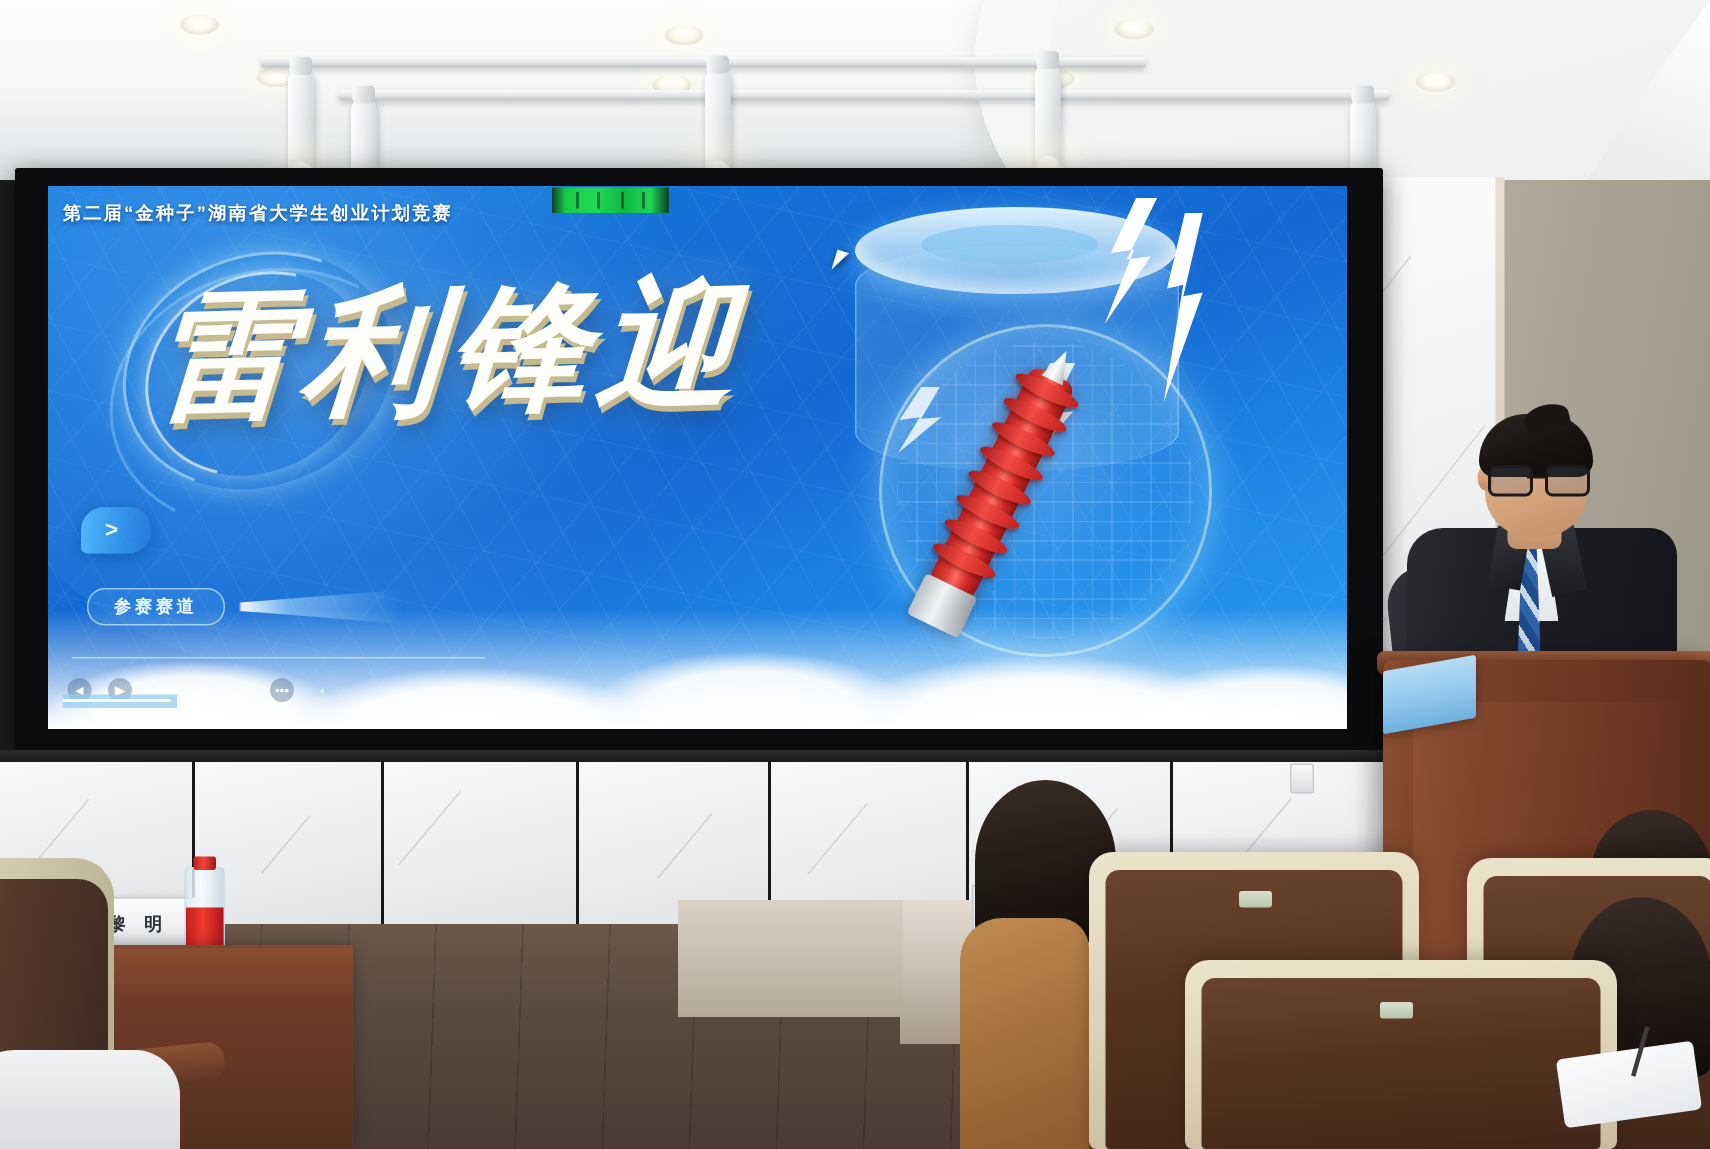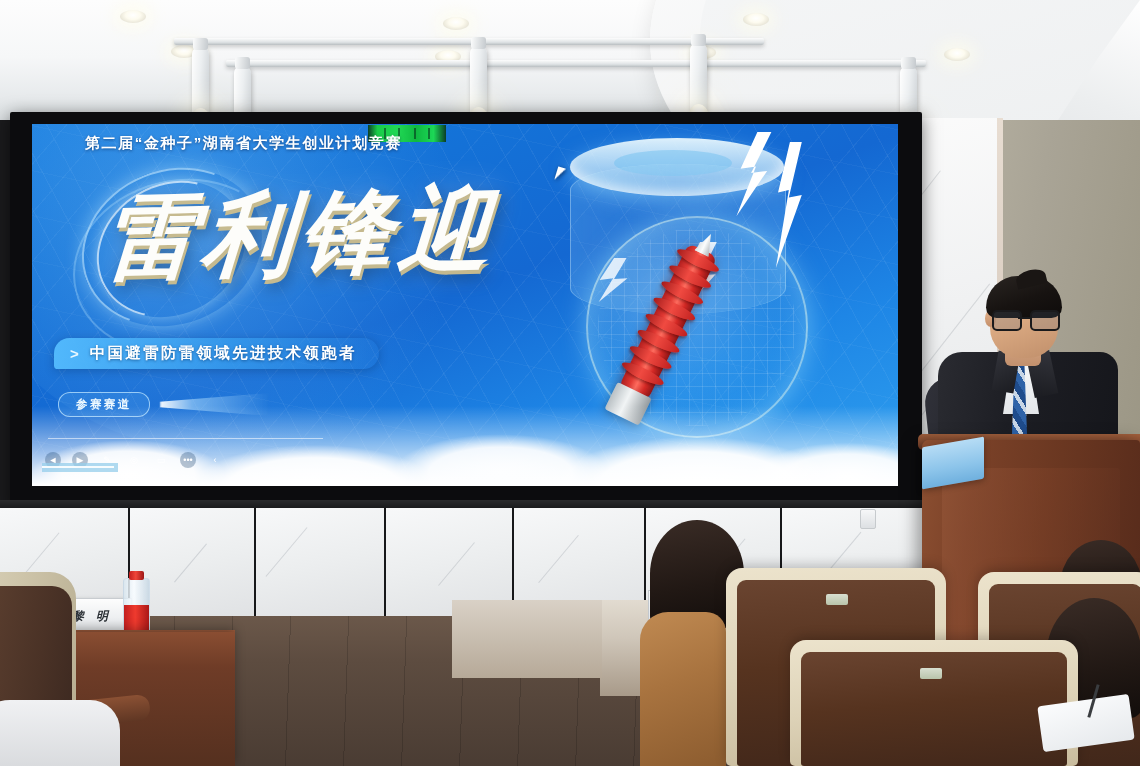--- a/index.html
+++ b/index.html
@@ -48,22 +48,22 @@
   .slide{position:absolute;left:32px;top:124px;width:866px;height:362px;overflow:hidden;
     background:linear-gradient(160deg,#1b7fe0 0%,#1473d8 22%,#1468d2 48%,#1e86e6 72%,#2fa0ef 100%);}
   .slide-mesh{position:absolute;inset:0;
     background-image:
       repeating-linear-gradient(62deg,rgba(255,255,255,.055) 0 1px,transparent 1px 26px),
       repeating-linear-gradient(-49deg,rgba(255,255,255,.05) 0 1px,transparent 1px 32px),
       repeating-linear-gradient(12deg,rgba(255,255,255,.035) 0 1px,transparent 1px 44px);}
   .slide-glow{position:absolute;left:-60px;top:-90px;width:520px;height:420px;border-radius:50%;
     background:radial-gradient(circle at 40% 45%,rgba(150,215,255,.30) 0%,rgba(110,190,250,.13) 45%,rgba(0,0,0,0) 72%);}
 
-  .slide-head{position:absolute;left:10px;top:10px;font-size:15px;font-weight:bold;color:#fff;
-    letter-spacing:1.6px;text-shadow:0 1px 3px rgba(0,20,60,.55);white-space:nowrap;margin-left:43px;}
+  .slide-head{position:absolute;left:10px;top:10px;font-size:12px;font-weight:bold;color:#fff;
+    letter-spacing:1.6px;text-shadow:0 1px 3px rgba(0,20,60,.55);white-space:nowrap;}
 
   .ring{position:absolute;border-radius:50%;border:2px solid rgba(255,255,255,.55);}
   .ring.r1{left:48px;top:46px;width:180px;height:150px;border-color:rgba(210,240,255,.55);
     border-right-color:transparent;border-bottom-color:transparent;transform:rotate(-22deg);
     box-shadow:0 0 18px rgba(190,235,255,.45);}
   .ring.r2{left:40px;top:56px;width:208px;height:168px;border-color:rgba(190,230,255,.30);
     border-right-color:transparent;border-bottom-color:transparent;transform:rotate(-14deg);}
   .ring.r3{left:62px;top:60px;width:150px;height:126px;border-color:rgba(240,250,255,.70);
     border-left-color:transparent;border-top-color:transparent;transform:rotate(150deg);
     box-shadow:0 0 14px rgba(200,240,255,.5);}
@@ -170,21 +170,21 @@
   
   .desk{position:absolute;left:-10px;top:632px;width:245px;height:134px;
     background:linear-gradient(180deg,#8a4e32 0%,#6f3c27 26%,#55301f 100%);box-shadow:0 -3px 10px rgba(0,0,0,.3);}
   .desk-top{position:absolute;left:-10px;top:630px;width:245px;height:17px;
     background:linear-gradient(180deg,#9c5b3c,#77412a);}
   .desk-pad{position:absolute;left:120px;top:638px;width:102px;height:16px;
     background:linear-gradient(180deg,#1f5fae,#164a8c);}
   .nameplate{position:absolute;left:52px;top:598px;width:78px;height:34px;
     background:linear-gradient(180deg,#fdfdfd,#eceef0 60%,#d9dcde 100%);
     border:1px solid #c8ccd0;display:flex;align-items:center;justify-content:center;
-    box-shadow:0 2px 5px rgba(0,0,0,.25);font-style:italic;}
+    box-shadow:0 2px 5px rgba(0,0,0,.25);}
   .nameplate span{font-size:12px;letter-spacing:4px;color:#2c3136;font-weight:bold;
     font-family:"DejaVu Sans","Liberation Sans",sans-serif;}
   .bottle{position:absolute;left:123px;top:578px;width:25px;height:62px;border-radius:4px 4px 5px 5px;
     background:linear-gradient(90deg,rgba(215,230,240,.75),rgba(248,252,255,.92) 40%,rgba(190,210,225,.7) 100%);
     border:1px solid rgba(200,215,228,.6);}
   .bottle .label{position:absolute;left:0;right:0;top:26px;height:26px;
     background:linear-gradient(90deg,#c21f1f,#ef3a2e 45%,#aa1818 100%);}
   .bottle .cap{position:absolute;left:5px;top:-8px;width:15px;height:9px;border-radius:2px;
     background:linear-gradient(90deg,#c11d1d,#f0463a 45%,#9d1616 100%);}
   .chair-l{position:absolute;left:-44px;top:572px;width:120px;height:194px;border-radius:26px 26px 6px 6px;
@@ -348,21 +348,20 @@
         <div class="fin" style="top:96px;"></div>
         <div class="fin" style="top:114px;"></div>
         <div class="fin" style="top:132px;"></div>
         <div class="cap"></div>
         <div class="base"></div>
       </div>
     </div>
 
     <div class="subbar">
       <span class="chev">&gt;</span>
-      <span class="txt">中国避雷防雷领域先进技术领跑者</span>
     </div>
 
     <div class="tags">
       <span class="pill">参赛赛道</span>
       <span style="position:relative;width:110px;height:23px;">
         <span class="beam"></span>
       </span>
     </div>
 
     <div class="clouds"></div>

